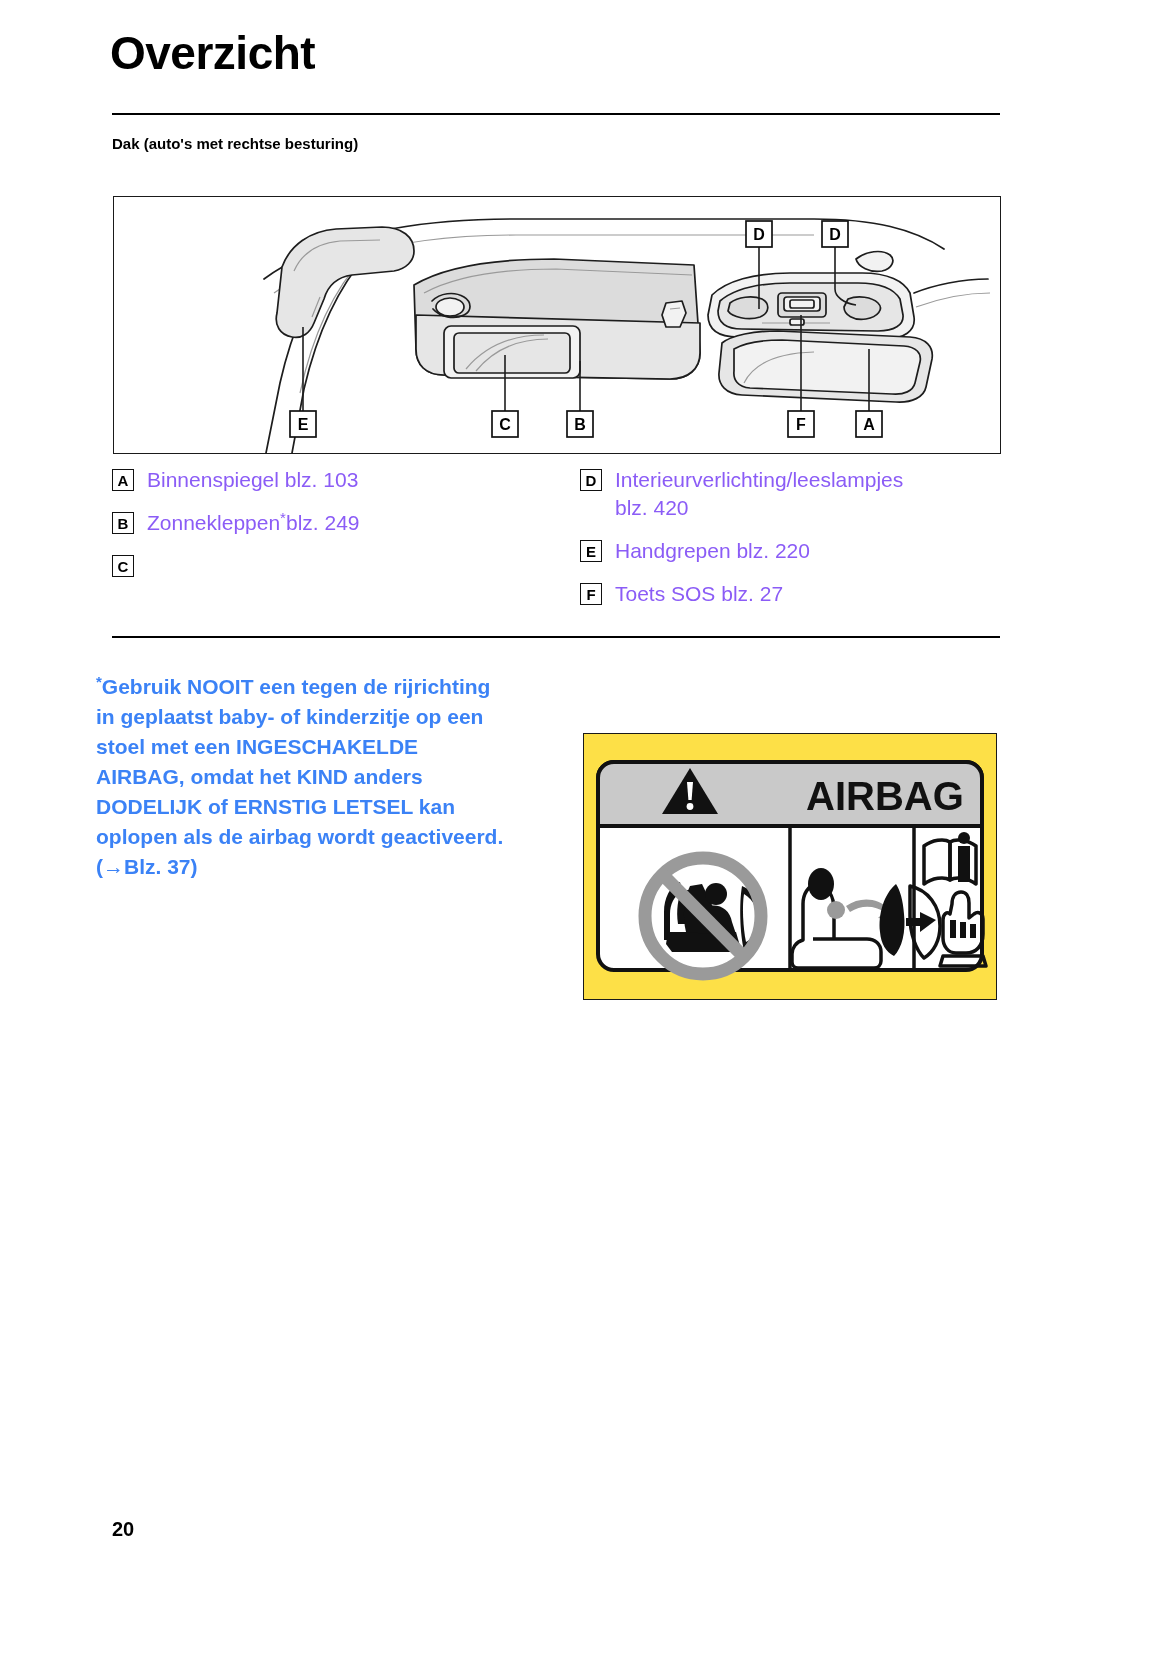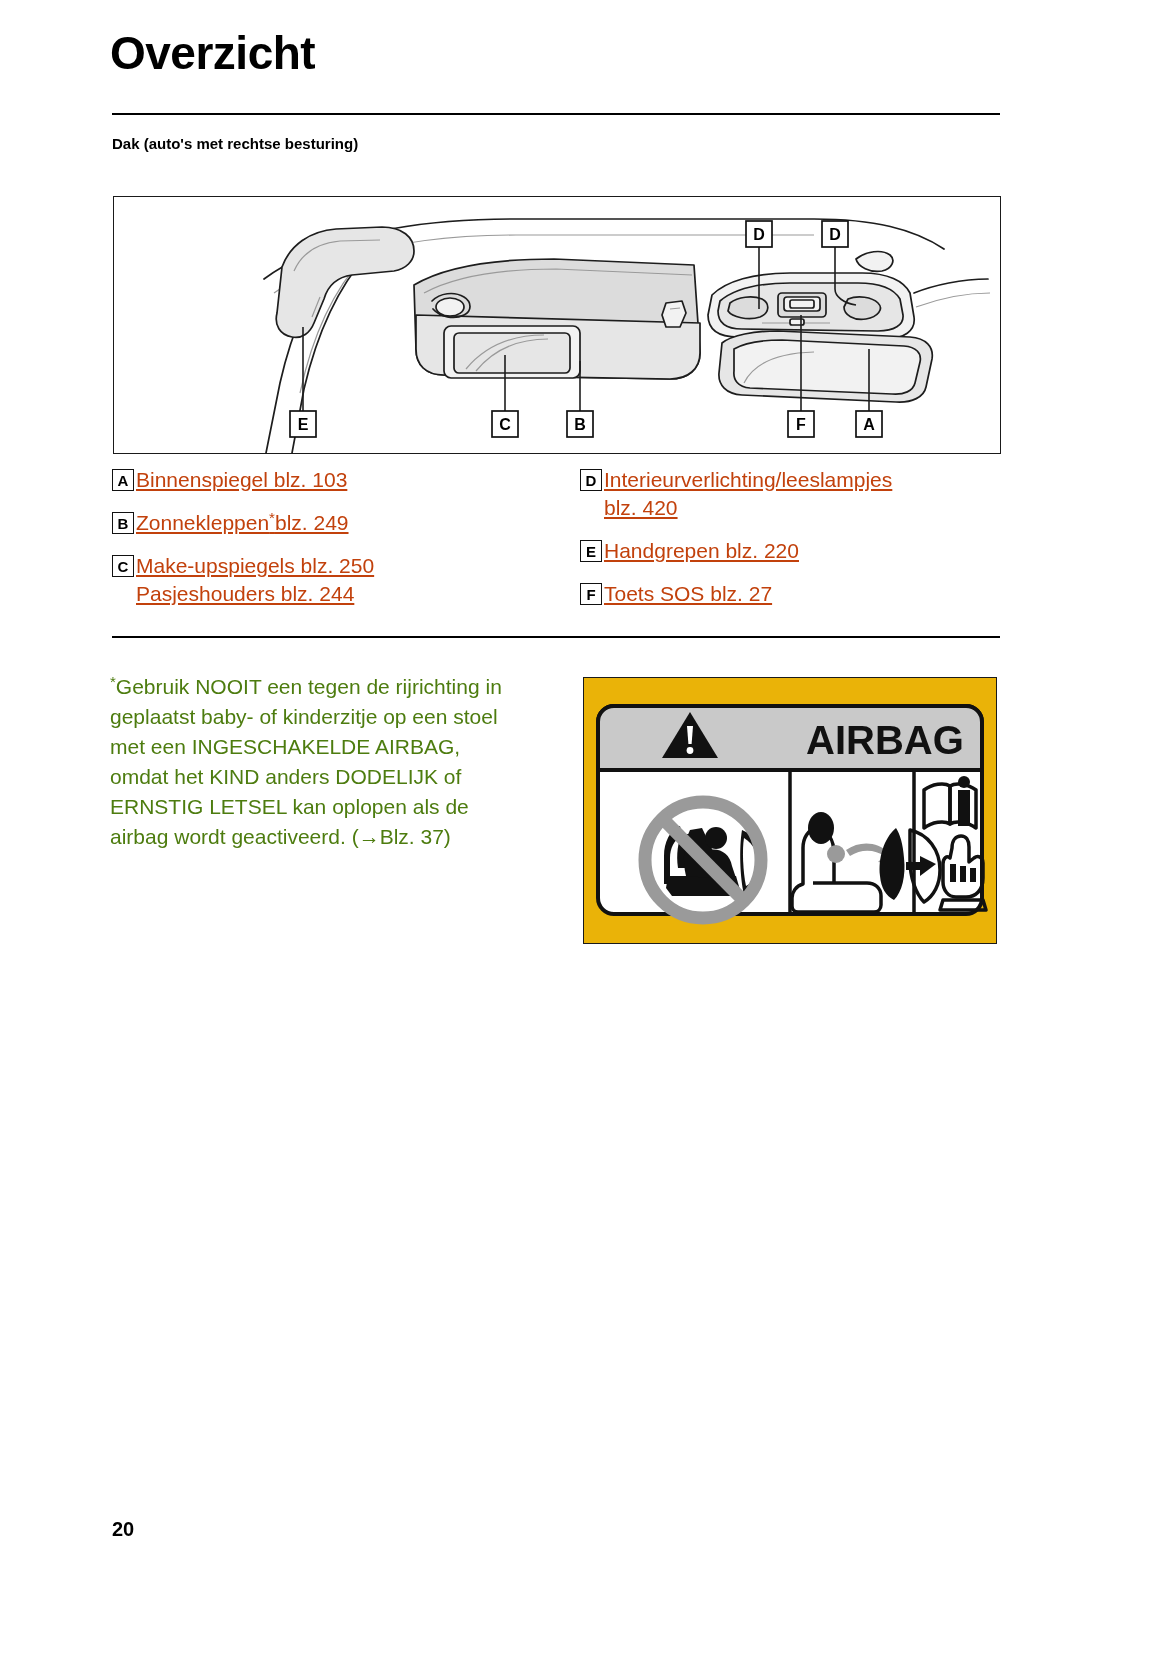--- a/index.html
+++ b/index.html
@@ -90,25 +90,24 @@
     font-size: 15px;
     font-weight: bold;
     line-height: 21px;
     text-align: center;
     color: #000;
     margin-top: 3px;
     background: #fff;
     box-sizing: border-box;
   }
   .legend-text {
-    margin-left: 2px;
+    margin-left: 13px;
     font-size: 21px;
     line-height: 28px;
-    color: #c2410c;
-    text-decoration: underline;
+    color: #8b5cf6;
   }
   .legend-text .sub {
     display: block;
   }
   .legend-text sup {
     font-size: 15px;
     line-height: 0;
     vertical-align: 0.45em;
   }
 
@@ -117,42 +116,43 @@
     left: 112px;
     top: 636px;
     width: 888px;
     height: 2px;
     background: #000;
   }
 
   
   .footnote {
     position: absolute;
-    left: 110px;
+    left: 96px;
     top: 672px;
     width: 410px;
     font-size: 21px;
     line-height: 30px;
-    color: #4d7c0f;
+    color: #3b82f6;
+    font-weight: bold;
   }
   .footnote .star {
     vertical-align: 0.5em;
     font-size: 15px;
     line-height: 0;
   }
 
   
   .airbag-box {
     position: absolute;
     left: 583px;
-    top: 677px;
+    top: 733px;
     width: 412px;
     height: 265px;
     border: 1.6px solid #1a1a1a;
-    background: #eab308;
+    background: #fde047;
   }
   .airbag-svg { display:block; width: 100%; height: 100%; }
 
   
   .page-number {
     position: absolute;
     left: 112px;
     top: 1518px;
     font-size: 20px;
     font-weight: bold;
@@ -305,24 +305,20 @@
 
       <div class="legend-item">
         <div class="key-box">B</div>
         <div class="legend-text">
           <span>Zonnekleppen</span><sup>*</sup><span>blz. 249</span>
         </div>
       </div>
 
       <div class="legend-item">
         <div class="key-box">C</div>
-        <div class="legend-text">
-          <span class="sub">Make-upspiegels blz. 250</span>
-          <span class="sub">Pasjeshouders blz. 244</span>
-        </div>
       </div>
 
     </div>
 
     <div class="legend-col right">
 
       <div class="legend-item">
         <div class="key-box">D</div>
         <div class="legend-text">
           <span class="sub">Interieurverlichting/leeslampjes</span>

